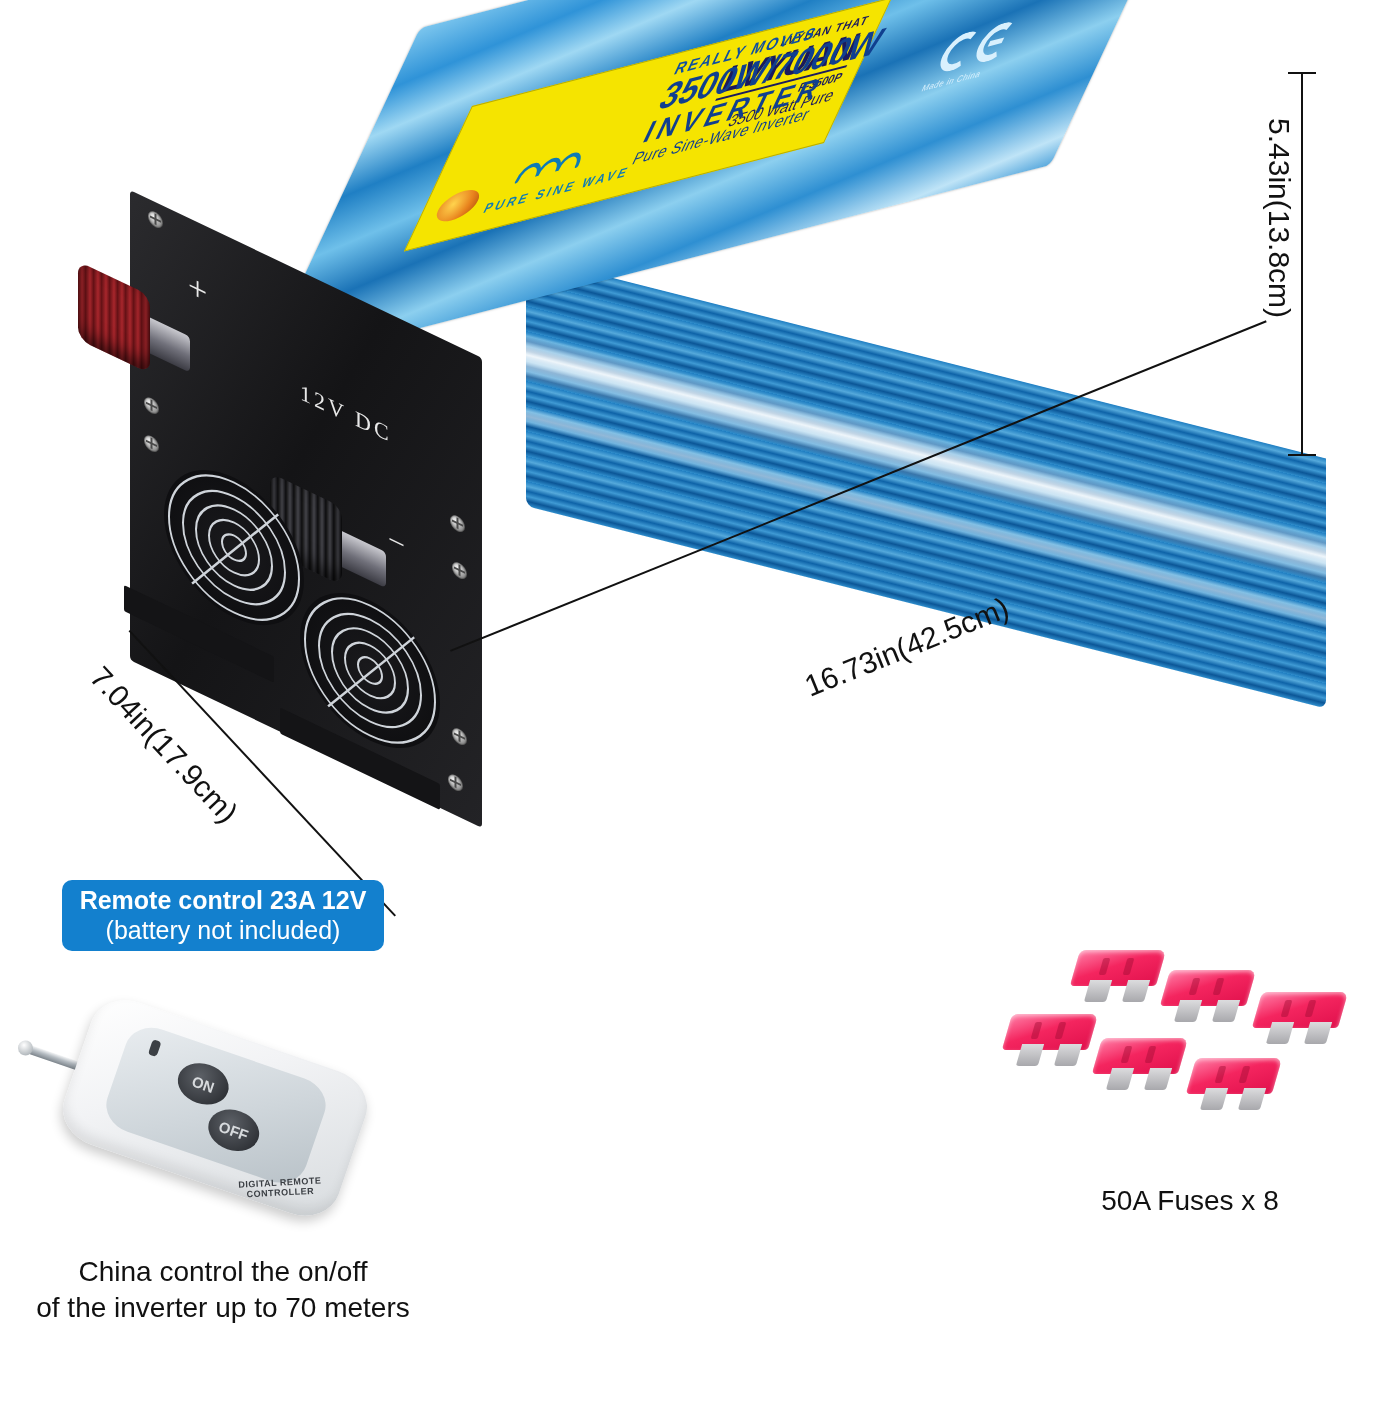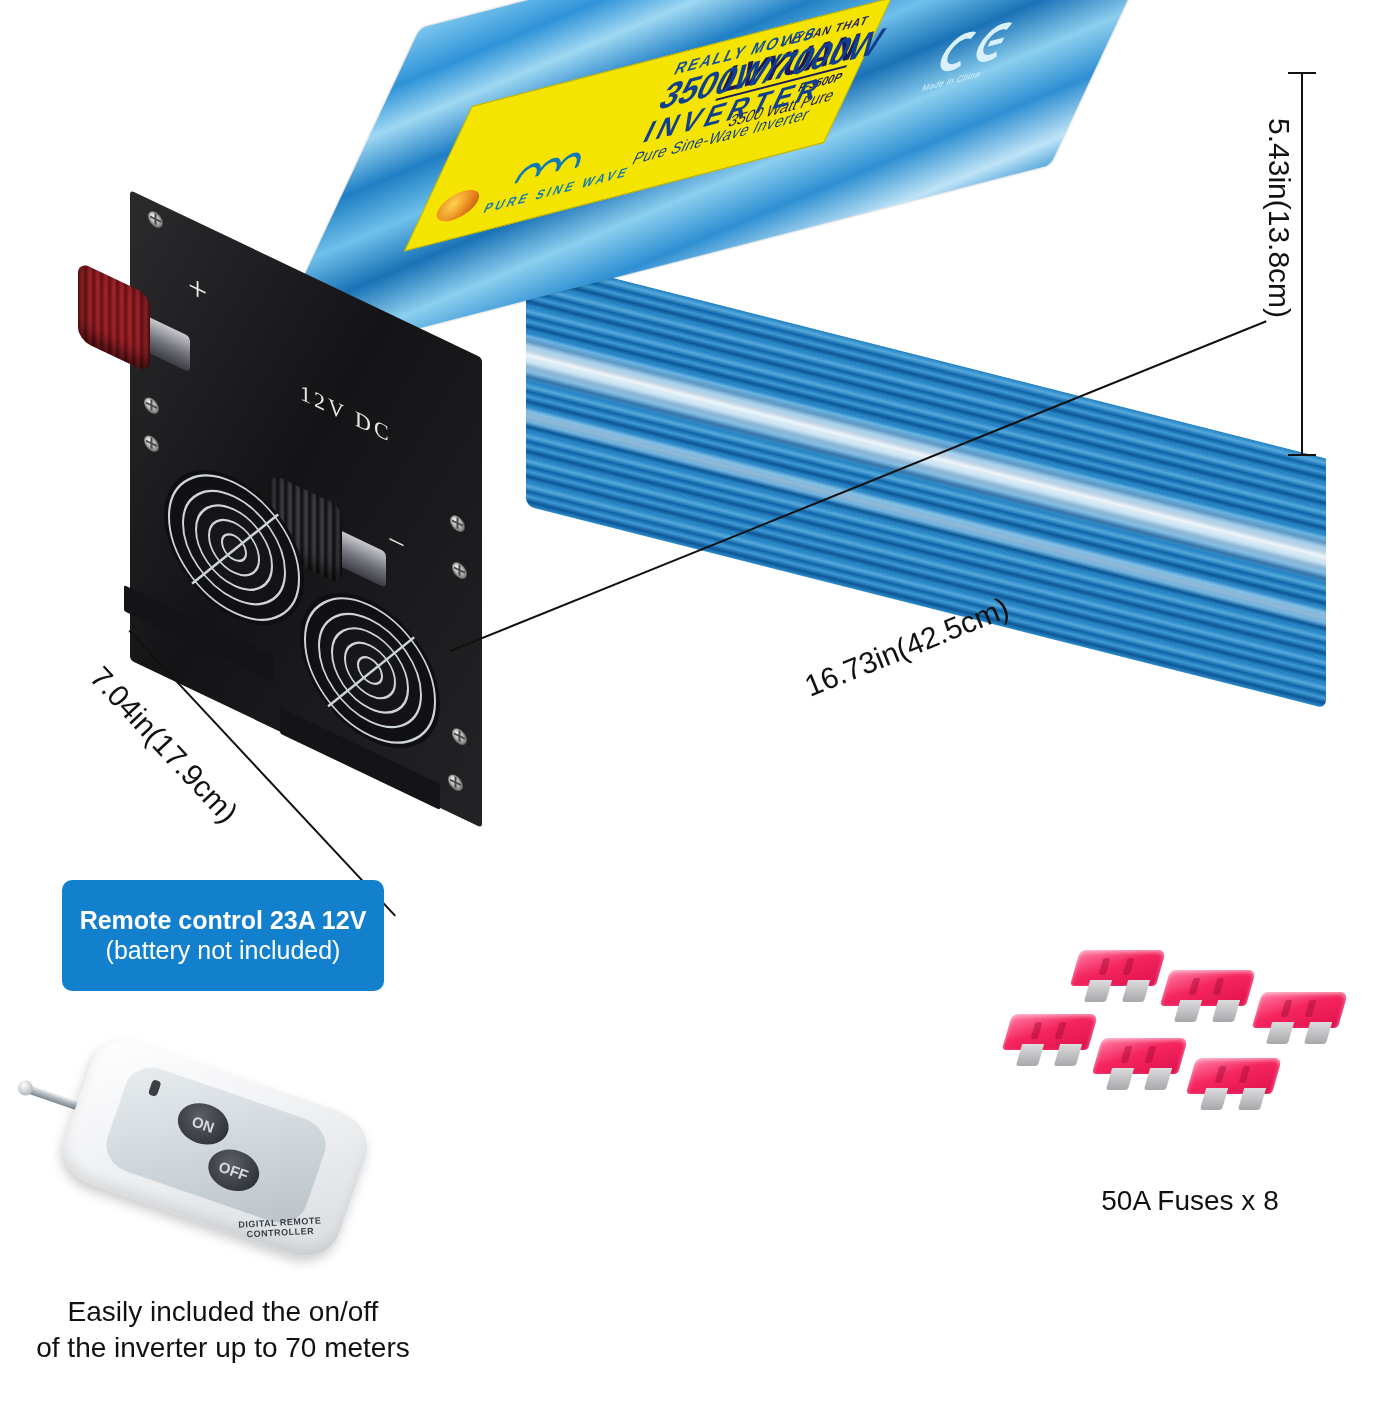--- a/index.html
+++ b/index.html
@@ -160,21 +160,21 @@
   #col-remote { left: 8px; }
   #col-cables { left: 505px; }
   #col-parts  { left: 975px; }
 
   .badge {
     display: inline-block;
     background: #1380ce; color: #fff; border-radius: 10px;
     font-size: 26px; font-weight: bold; line-height: 1.18;
     padding: 12px 26px;
   }
-  .badge.two-line { padding: 26px 18px; font-size: 25px; }
+  .badge.two-line { padding: 6px 18px; font-size: 25px; }
   .badge .sub { font-weight: normal; }
 
   .art { position: relative; height: 255px; margin-top: 42px; }
 
   .caption {
     font-size: 28px; color: #111; line-height: 1.28; margin-top: 6px;
   }
 
   
   #remote-art { position: absolute; left: 10px; top: 10px; width: 400px; height: 240px; }
@@ -376,21 +376,21 @@
           </div>
           <div class="remote-text">
             <span>DIGITAL REMOTE</span><br>
             <span>CONTROLLER</span>
           </div>
         </div>
       </div>
     </div>
 
     <div class="caption">
-      <span>Easily included the on/off</span><br>
+      <span>China control the on/off</span><br>
       <span>of the inverter up to 70 meters</span>
     </div>
   </div>
 
 
   <div class="col" id="col-parts">
 
     <div class="art">
       <div id="fuse-art">
         <div class="fuse" style="left:90px;  top:14px;">

